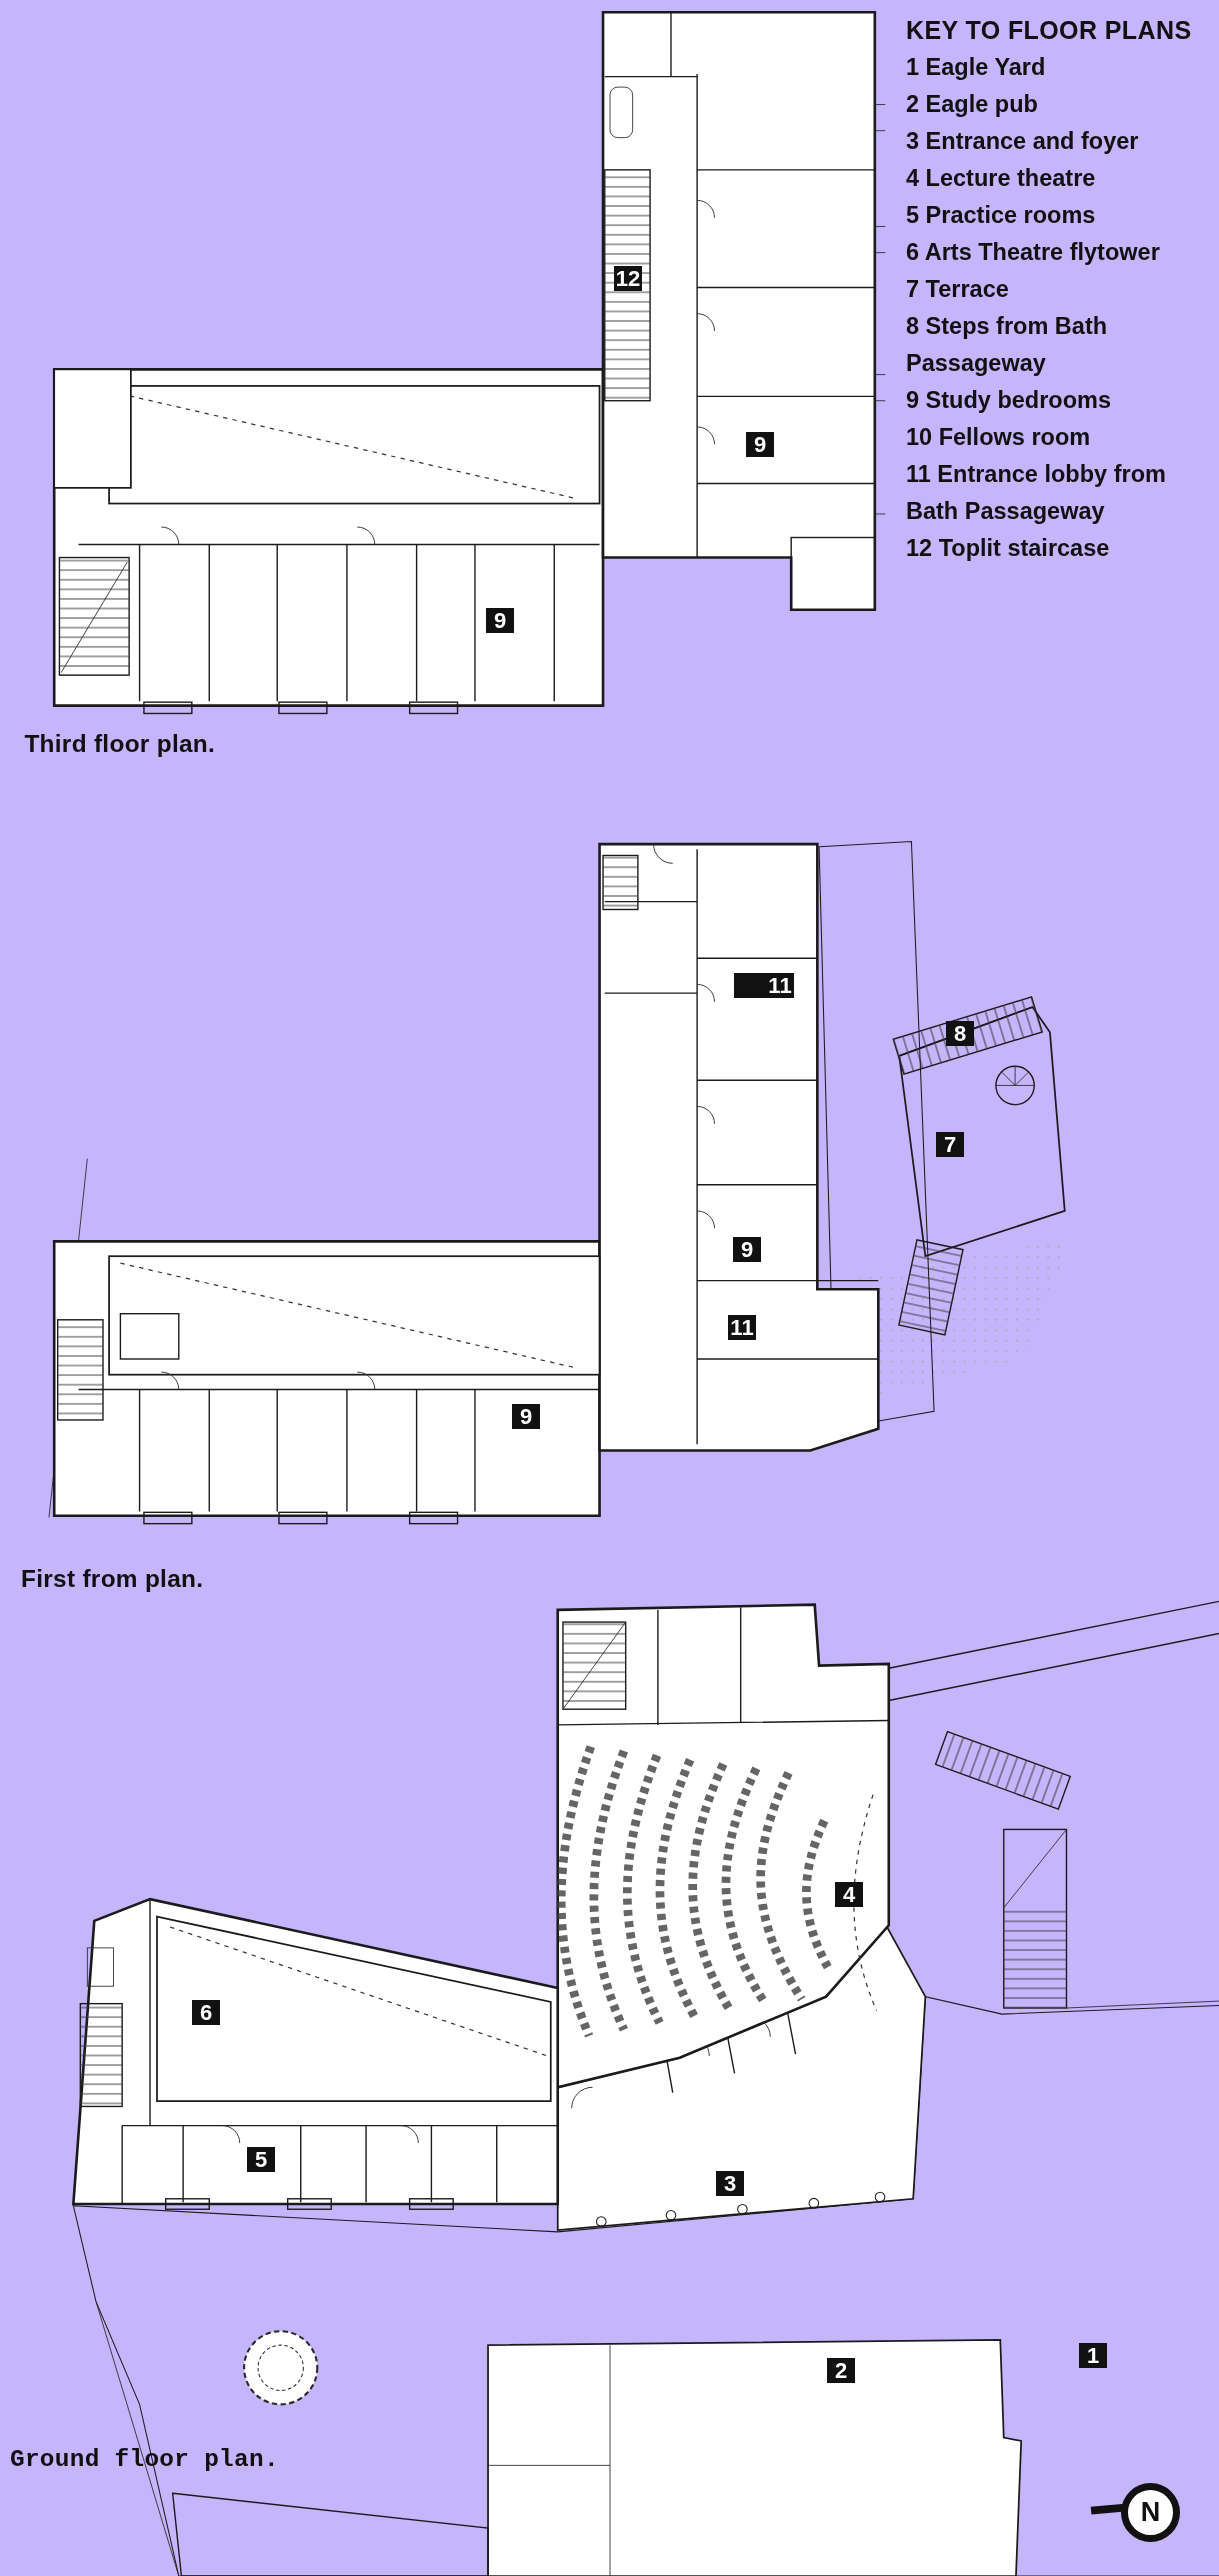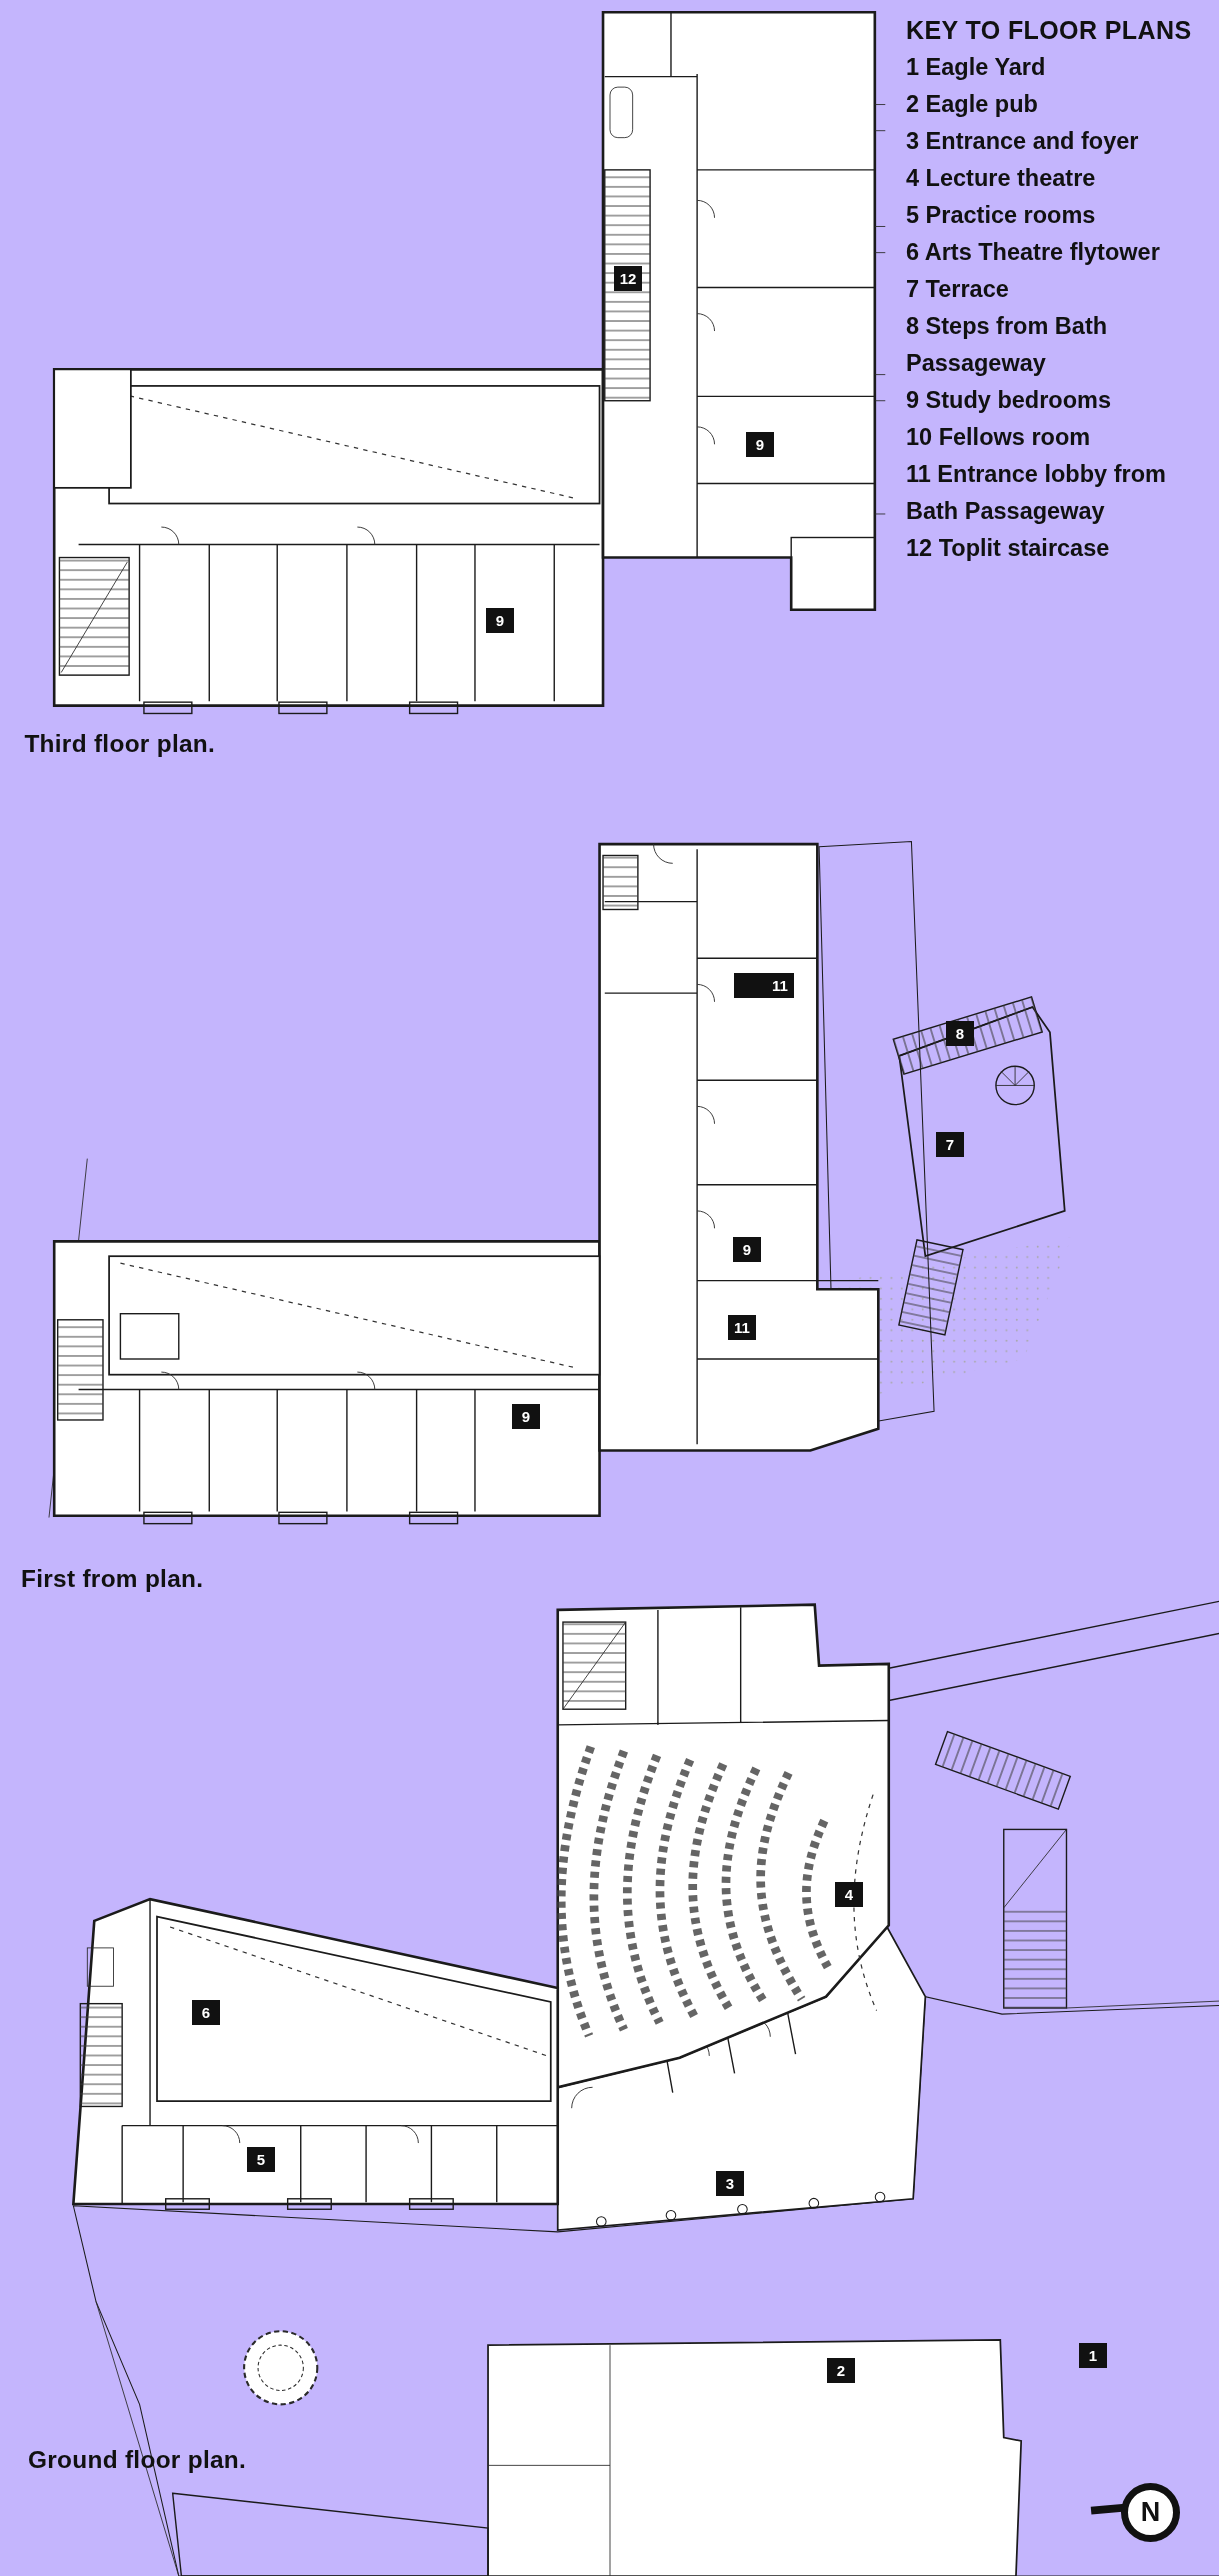--- a/index.html
+++ b/index.html
@@ -19,21 +19,21 @@
   .treec{stroke:#2a2a2a;stroke-width:2.4;fill:#fff;stroke-dasharray:6 4;}
   .treei{stroke:#2a2a2a;stroke-width:1.2;fill:none;stroke-dasharray:4 3;}
   
   .key{position:absolute;left:906px;top:12.2px;width:315px;}
   .key-title{font-weight:bold;font-size:25px;line-height:37px;letter-spacing:0.4px;}
   .key-item{font-weight:bold;font-size:23.5px;line-height:37px;}
   
   .ptitle{position:absolute;font-weight:bold;font-size:24.4px;letter-spacing:0.3px;white-space:nowrap;}
   
   .plabel{position:absolute;width:28px;height:25px;background:#111;color:#fff;
-          font-weight:bold;font-size:15px;line-height:25px;text-align:center;}
+          font-weight:bold;font-size:22px;line-height:25px;text-align:center;}
   
   .north{position:absolute;left:1121px;top:2483px;width:45px;height:45px;border:7px solid #111;
          border-radius:50%;background:#fff;text-align:center;}
   .north span{font-weight:bold;font-size:27px;line-height:45px;}
   .north-tick{position:absolute;left:1091px;top:2505px;width:37px;height:7.8px;background:#111;
               transform:rotate(-5deg);}
 </style>
 </head>
 <body>
 
@@ -216,21 +216,21 @@
     <div class="key-item">7 Terrace</div>
     <div class="key-item">8 Steps from Bath Passageway</div>
     <div class="key-item">9 Study bedrooms</div>
     <div class="key-item">10 Fellows room</div>
     <div class="key-item">11 Entrance lobby from Bath Passageway</div>
     <div class="key-item">12 Toplit staircase</div>
   </div>
 
   <div class="ptitle" style="left:24.4px;top:730px;">Third floor plan.</div>
   <div class="ptitle" style="left:21px;top:1565px;">First from plan.</div>
-  <div class="ptitle" style="left:28px;top:2446px;">Ground floor plan.</div>
+  <div class="ptitle" style="left:10px;top:2446px;font-family:Liberation Mono, monospace;">Ground floor plan.</div>
 
   <div class="plabel" style="left:614px;top:266px;">12</div>
   <div class="plabel" style="left:746px;top:432px;">9</div>
   <div class="plabel" style="left:486px;top:608px;">9</div>
 
   <div class="plabel" style="left:734px;top:973px;padding-left:32px;">11</div>
   <div class="plabel" style="left:946px;top:1021px;">8</div>
   <div class="plabel" style="left:936px;top:1132px;">7</div>
   <div class="plabel" style="left:733px;top:1237px;">9</div>
   <div class="plabel" style="left:728px;top:1315px;">11</div>

